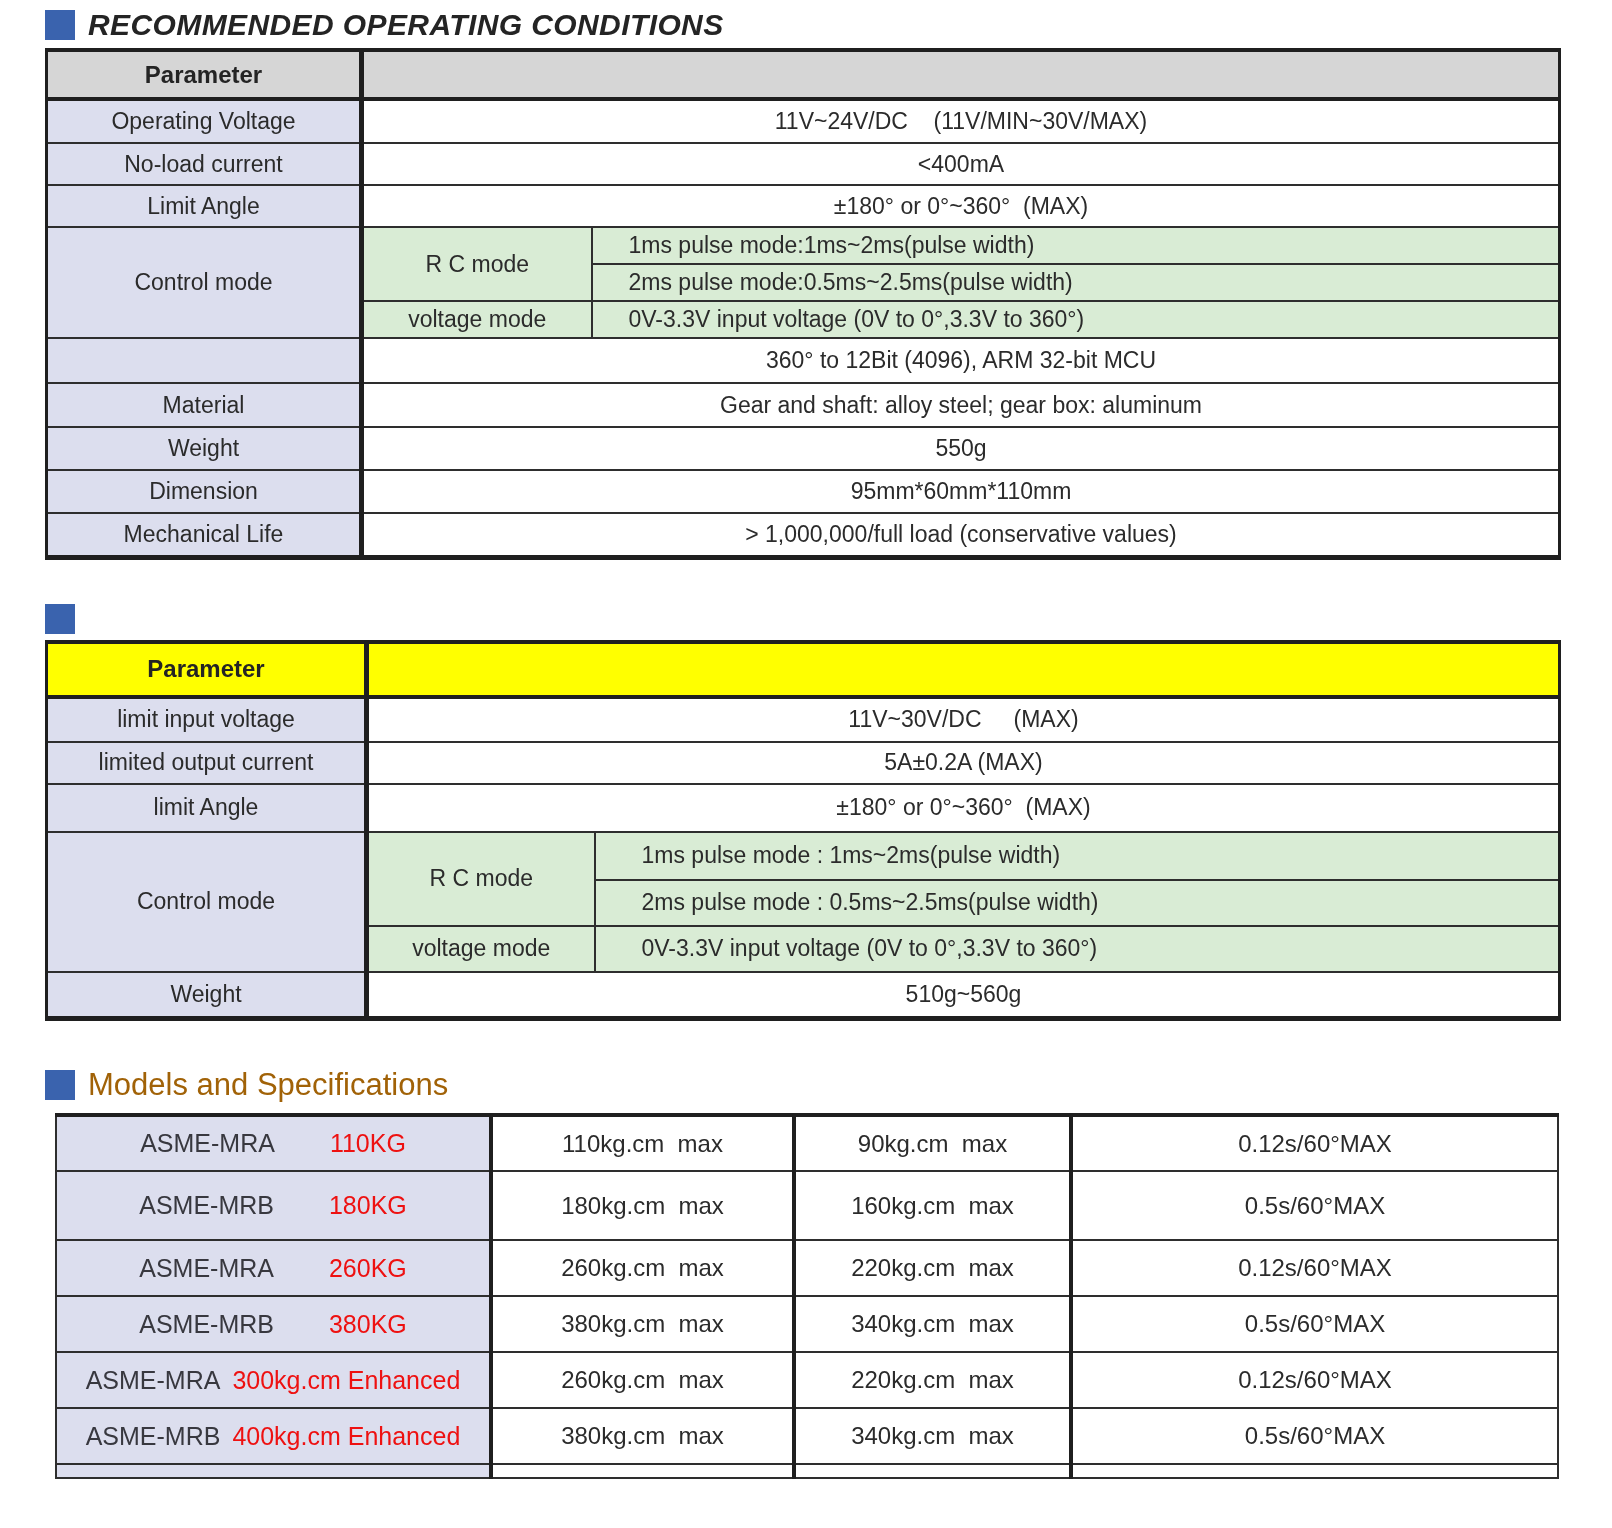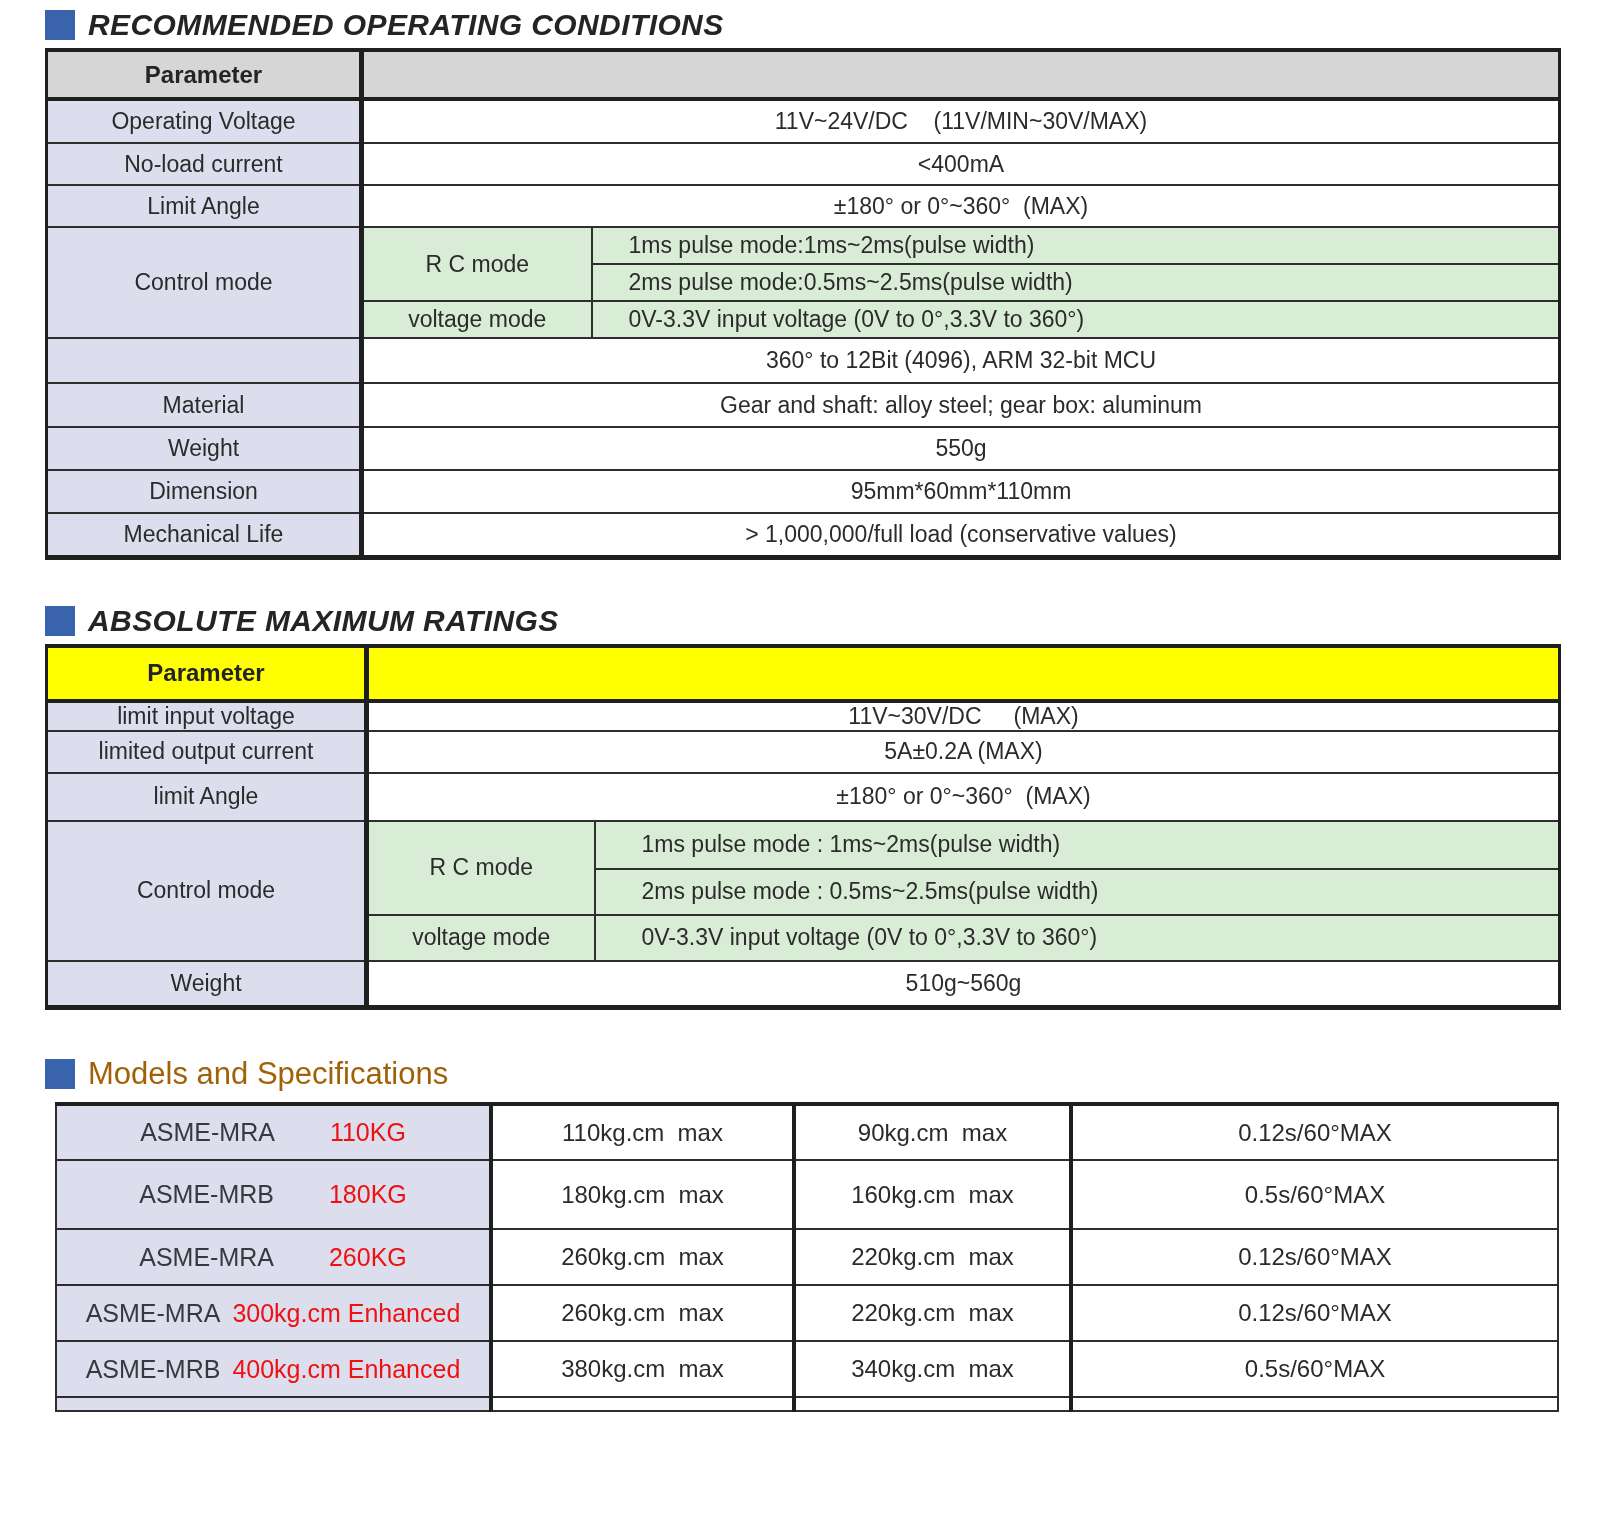--- a/index.html
+++ b/index.html
@@ -123,35 +123,34 @@
     <td class="lav cell csep">Mechanical Life</td>
     <td colspan="2" class="cell">&gt; 1,000,000/full load (conservative values)</td>
   </tr>
 </tbody>
   </table>
 
 <div class="spacer-t2"></div>
 
 <div class="sec-title">
   <span class="bullet"></span>
-  <span class="title-bold">ABSOLUTE MAXIMUM RATINGS</span>
 </div>
 
 <table class="spec-table yellow-head">
   <colgroup>
       <col style="width:320px">
       <col style="width:228px">
       <col style="width:965px">
     </colgroup>
   <tbody>
       <tr style="height:55px">
     <th class="csep">Parameter</th>
     <th colspan="2"></th>
   </tr>
-  <tr style="height:30px">
+  <tr style="height:45px">
     <td class="lav cell csep">limit input voltage</td>
     <td colspan="2" class="cell">11V~30V/DC&nbsp;&nbsp;&nbsp;&nbsp;&nbsp;(MAX)</td>
   </tr>
   <tr style="height:42px">
     <td class="lav cell csep">limited output current</td>
     <td colspan="2" class="cell">5A±0.2A (MAX)</td>
   </tr>
   <tr style="height:48px">
     <td class="lav cell csep">limit Angle</td>
     <td colspan="2" class="cell">±180° or 0°~360°&nbsp;&nbsp;(MAX)</td>
@@ -210,20 +209,28 @@
   <tr style="height:56px">
     <td class="lav">
       <span class="model-name">ASME-MRA</span><span class="model-variant gap-wide">260KG</span>
     </td>
     <td class="mcell vthick">260kg.cm&nbsp;&nbsp;max</td>
     <td class="mcell vthick">220kg.cm&nbsp;&nbsp;max</td>
     <td class="mcell vthick">0.12s/60°MAX</td>
   </tr>
   <tr style="height:56px">
     <td class="lav">
+      <span class="model-name">ASME-MRB</span><span class="model-variant gap-wide">380KG</span>
+    </td>
+    <td class="mcell vthick">380kg.cm&nbsp;&nbsp;max</td>
+    <td class="mcell vthick">340kg.cm&nbsp;&nbsp;max</td>
+    <td class="mcell vthick">0.5s/60°MAX</td>
+  </tr>
+  <tr style="height:56px">
+    <td class="lav">
       <span class="model-name">ASME-MRA</span><span class="model-variant gap-narrow">300kg.cm Enhanced</span>
     </td>
     <td class="mcell vthick">260kg.cm&nbsp;&nbsp;max</td>
     <td class="mcell vthick">220kg.cm&nbsp;&nbsp;max</td>
     <td class="mcell vthick">0.12s/60°MAX</td>
   </tr>
   <tr style="height:56px">
     <td class="lav">
       <span class="model-name">ASME-MRB</span><span class="model-variant gap-narrow">400kg.cm Enhanced</span>
     </td>

